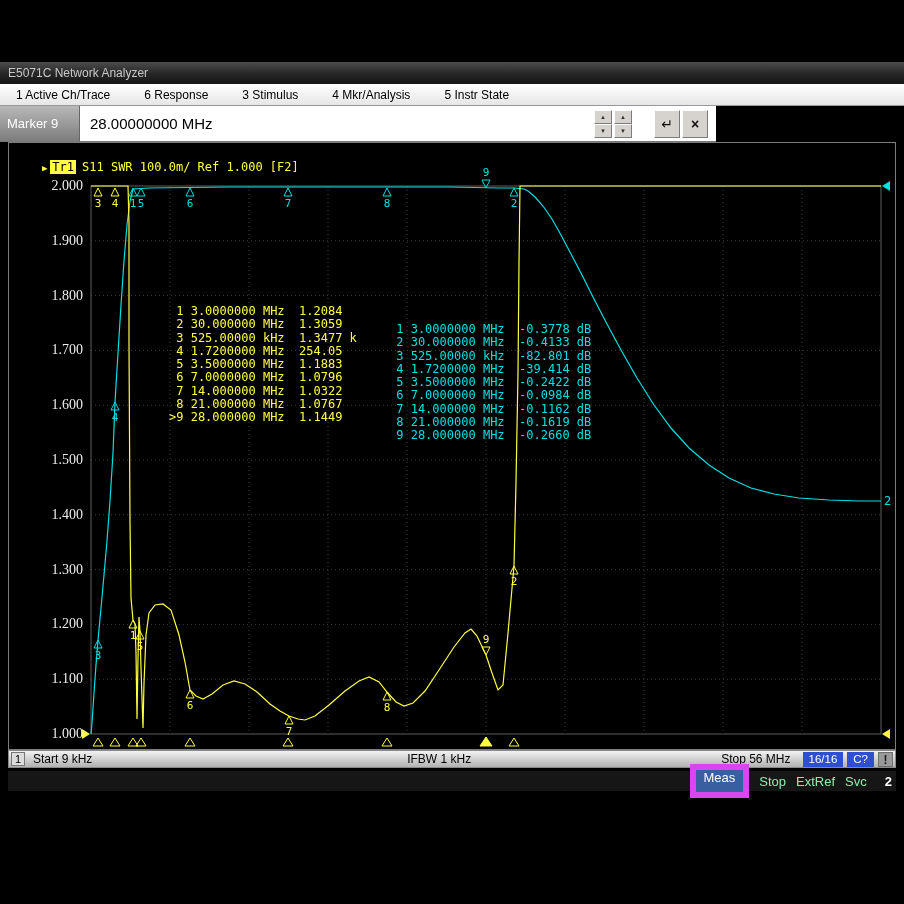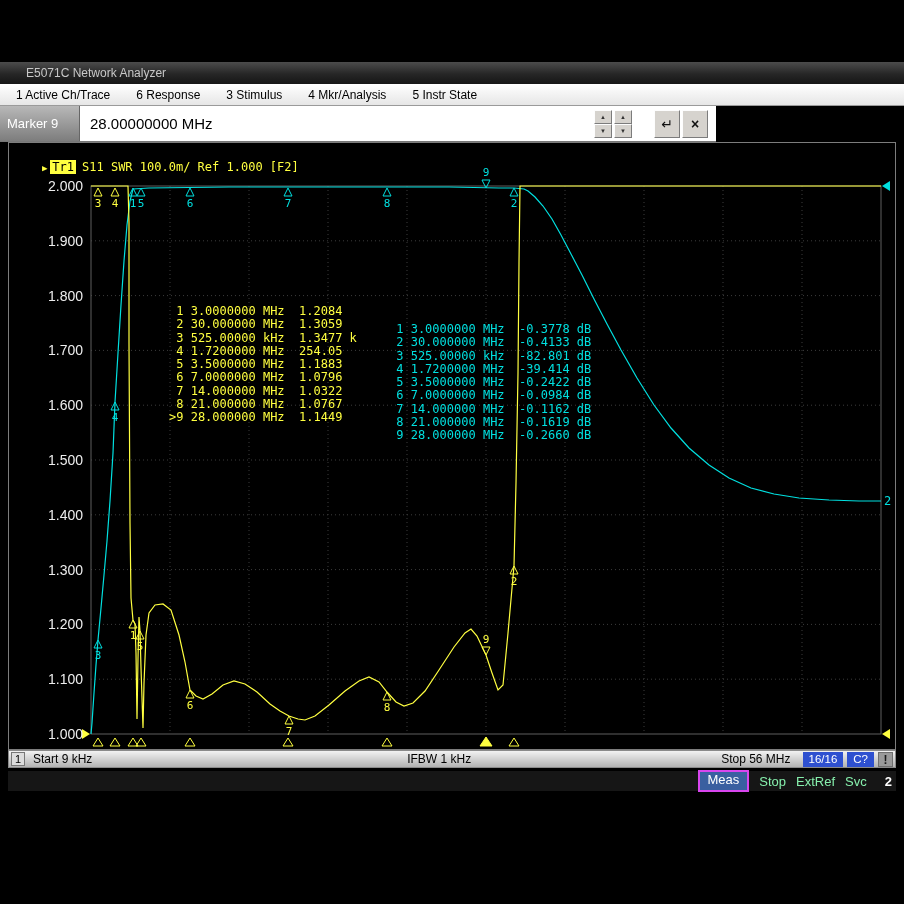--- a/index.html
+++ b/index.html
@@ -1,25 +1,25 @@
 <!DOCTYPE html>
 <html><head>
 <meta charset="utf-8">
 <style>
   * { margin:0; padding:0; box-sizing:border-box; }
   html,body { width:904px; height:904px; background:#000; overflow:hidden; position:relative;
               font-family:"Liberation Sans", sans-serif; }
 
   .titlebar { position:absolute; left:0; top:62px; width:904px; height:22px;
     background:linear-gradient(#4c4c4c, #262626 55%, #161616); color:#c8c8c8;
-    font-size:12px; line-height:22px; padding-left:26px; }
+    font-size:12px; line-height:22px; padding-left:8px; }
 
   .menubar { position:absolute; left:0; top:84px; width:904px; height:22px;
     background:linear-gradient(#ffffff, #e6e6e6); border-bottom:1px solid #9a9a9a;
-    display:flex; align-items:center; gap:26px; padding-left:16px; font-size:12px; color:#000; }
+    display:flex; align-items:center; gap:34px; padding-left:16px; font-size:12px; color:#000; }
   .mitem { white-space:nowrap; }
 
   .markerbar { position:absolute; left:0; top:106px; width:716px; height:36px;
     background:#fff; border-bottom:1px solid #777; display:flex; }
   .mlabel { width:80px; background:linear-gradient(#b8b8b8, #7d7d7d); color:#fff;
     font-size:13px; display:flex; align-items:center; padding-left:7px; border-right:1px solid #666; }
   .mvalue { flex:1; display:flex; align-items:center; padding-left:10px;
     font-size:15px; color:#000; }
   .mcontrols { display:flex; align-items:center; padding-right:8px; }
   .spin { width:18px; height:28px; display:flex; flex-direction:column; margin-left:2px; }
@@ -37,21 +37,21 @@
   .screen svg { position:absolute; left:0; top:0; }
 
   .trline { position:absolute; left:4px; font-family:"DejaVu Sans Mono", monospace;
     font-size:12px; white-space:pre; }
   .t1 { top:3px; color:#ffff40; }
   .t2 { top:16px; color:#00e0e0; }
   .arrow { color:#ffff40; font-size:9px; margin-right:3px; }
   .chip { background:#ffff40; color:#000; padding:0 2px; margin-right:6px; }
   .t2name { margin-left:13px; margin-right:6px; }
   .ylabel { position:absolute; left:18px; width:56px; text-align:right; color:#ededed;
-    font-family:Liberation Sans, sans-serif; font-size:14px; }
+    font-family:Liberation Serif, serif; font-size:14px; }
 
   .mtable { position:absolute; font-family:"DejaVu Sans Mono", monospace; font-size:12px;
     line-height:13.3px; white-space:pre; }
   .mt1 { left:160px; top:162px; color:#ffff40; }
   .mt2 { left:380px; top:180px; color:#00e0e0; }
 
   .statusbar { position:absolute; left:8px; top:750px; width:888px; height:18px;
     background:linear-gradient(#f2f2f2, #b2b2b2); border:1px solid #8a8a8a;
     display:flex; align-items:center; font-size:12px; color:#000; }
   .chbox { width:14px; height:14px; margin-left:2px; border:1px solid #777; background:#dcdcdc;
@@ -60,22 +60,22 @@
   .ifbw { position:absolute; left:50%; transform:translateX(-70%); }
   .rightgrp { margin-left:auto; display:flex; align-items:center; gap:4px; padding-right:2px; }
   .stoplbl { margin-right:8px; }
   .bblue { background:#2e50d0; color:#fff; padding:0 6px; height:15px; line-height:15px; font-size:11.5px; }
   .bexcl { background:#9a9a9a; color:#1a1a1a; width:15px; text-align:center; height:15px;
     line-height:15px; border:1px solid #6f6f6f; font-weight:bold; }
 
   .instrbar { position:absolute; left:8px; top:771px; width:888px; height:20px;
     background:#161616; display:flex; align-items:center; justify-content:flex-end;
     gap:10px; font-size:13px; padding-right:4px; }
-  .measbox { background:#3a5fa0; border:2px solid #d946ef; color:#fff; padding:0 8px;
-    height:22px; line-height:15px; }
+  .measbox { background:#3a5fa0; border:6px solid #d946ef; color:#fff; padding:0 8px;
+    height:34px; line-height:15px; }
   .dim { color:#86efac; }
   .num2 { color:#fff; font-weight:bold; margin-left:8px; }
 </style>
 </head>
 <body>
 
 <div class="titlebar">
   <span>E5071C Network Analyzer</span>
 </div>
 

